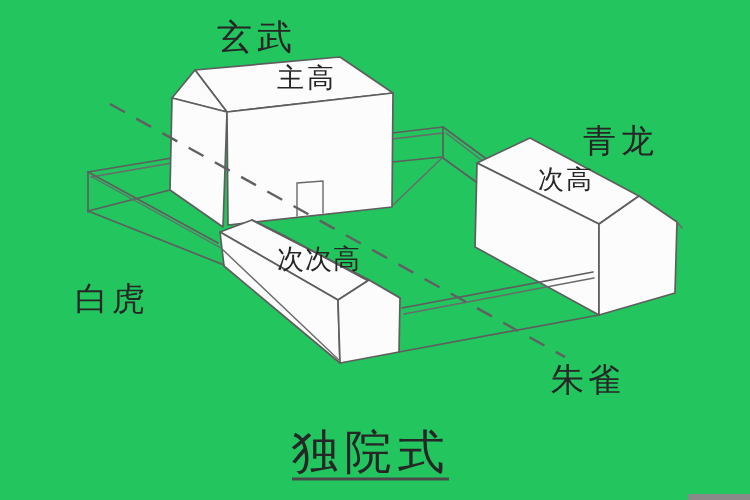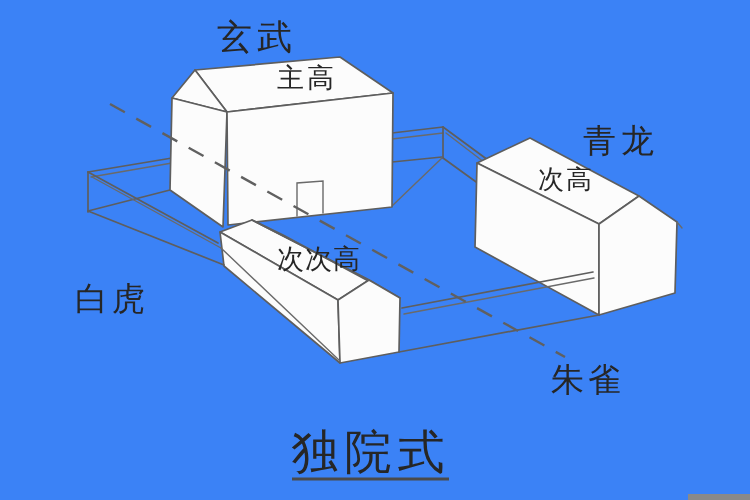--- a/index.html
+++ b/index.html
@@ -1,21 +1,21 @@
 <!DOCTYPE html>
 <html><head>
 <meta charset="utf-8">
 <style>
   html,body{margin:0;padding:0;}
   body{
     width:750px;height:500px;overflow:hidden;
     background:#fdfdfd;
     font-family:"DejaVu Serif","Liberation Serif",serif;
   }
-  .stage{position:relative;width:750px;height:500px;background:#3b82f6;}
+  .stage{position:relative;width:750px;height:500px;background:#22c55e;}
   svg{position:absolute;left:0;top:0;}
   .ln{fill:none;stroke:#5e5e5e;stroke-width:1.7;stroke-linecap:round;stroke-linejoin:round;}
   .ln-thin{fill:none;stroke:#6a6a6a;stroke-width:1.4;stroke-linecap:round;}
   .face{fill:#fcfcfc;stroke:#5e5e5e;stroke-width:1.7;stroke-linejoin:round;}
   .dash{fill:none;stroke:#606060;stroke-width:2.4;stroke-dasharray:17 13;stroke-linecap:butt;}
   .lbl{fill:#262626;font-family:"DejaVu Serif","Liberation Serif",serif;}
 </style>
 </head>
 <body>
 

